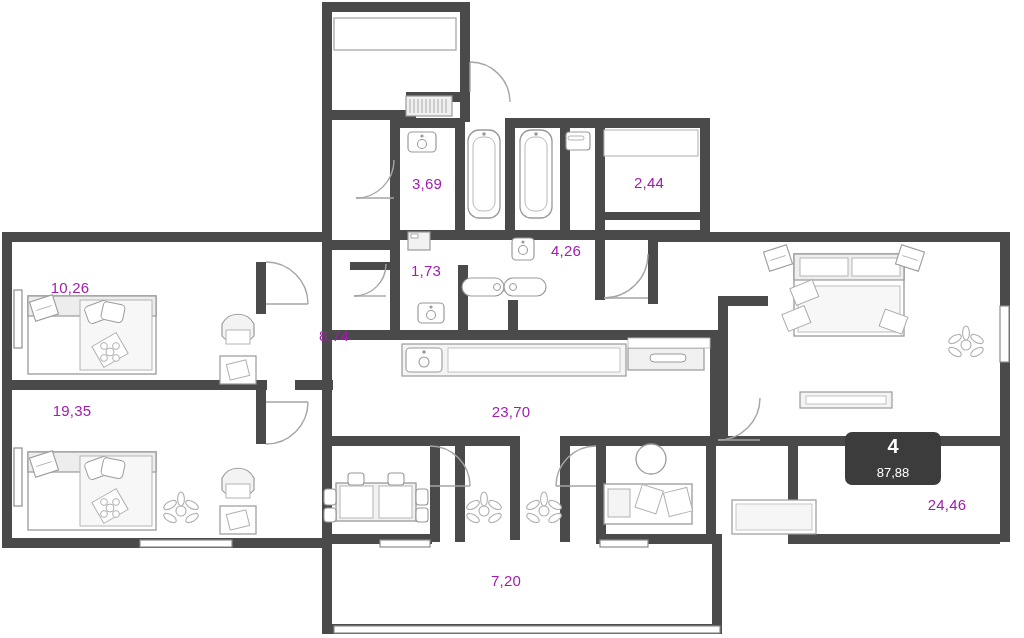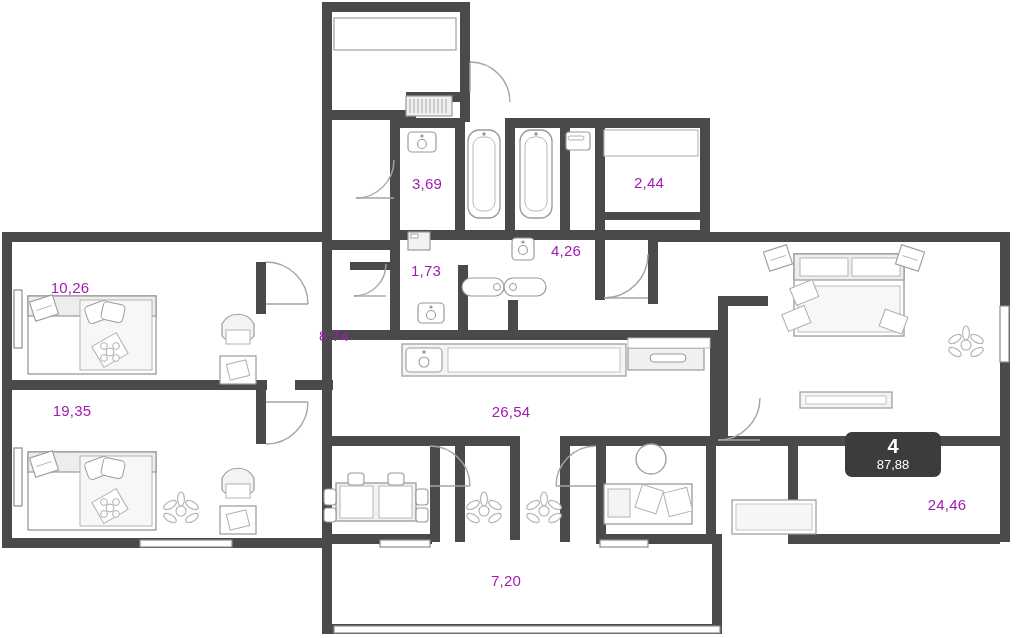--- a/index.html
+++ b/index.html
@@ -35,21 +35,21 @@
     line-height: 1.05;
   }
   .badge .rooms {
     font-size: 20px;
     font-weight: bold;
     display: block;
   }
   .badge .area {
     font-size: 13px;
     display: block;
-    margin-top: 1px;
+    margin-top: 9px;
   }
   svg.overlay {
     position: absolute;
     left: 0; top: 0;
     width: 1024px;
     height: 638px;
     pointer-events: none;
   }
 </style>
 </head>
@@ -426,21 +426,21 @@
     </g>
   </svg>
 
   <div class="room-label" style="left:70px; top:266px;margin-top:21px;">10,26</div>
   <div class="room-label" style="left:72px; top:410px;">19,35</div>
   <div class="room-label" style="left:334px; top:335px;">8,74</div>
   <div class="room-label" style="left:427px; top:183px;">3,69</div>
   <div class="room-label" style="left:566px; top:250px;">4,26</div>
   <div class="room-label" style="left:426px; top:270px;">1,73</div>
   <div class="room-label" style="left:649px; top:182px;">2,44</div>
-  <div class="room-label" style="left:511px; top:411px;">26,54</div>
+  <div class="room-label" style="left:511px; top:411px;">23,70</div>
   <div class="room-label" style="left:947px; top:504px;">24,46</div>
   <div class="room-label" style="left:506px; top:580px;">7,20</div>
 
   <div class="badge" style="left:845px; top:432px; width:76px;">
     <span class="rooms">4</span>
     <span class="area">87,88</span>
   </div>
 
 </div>
 

